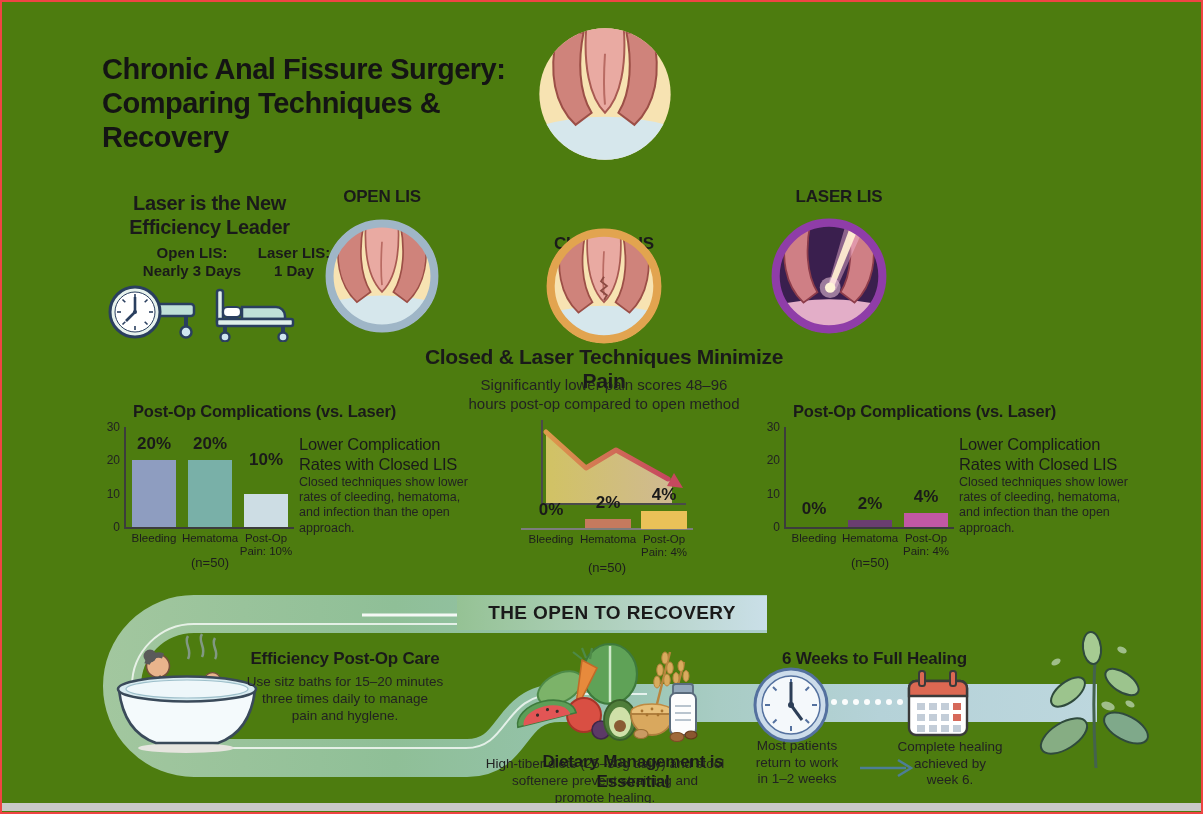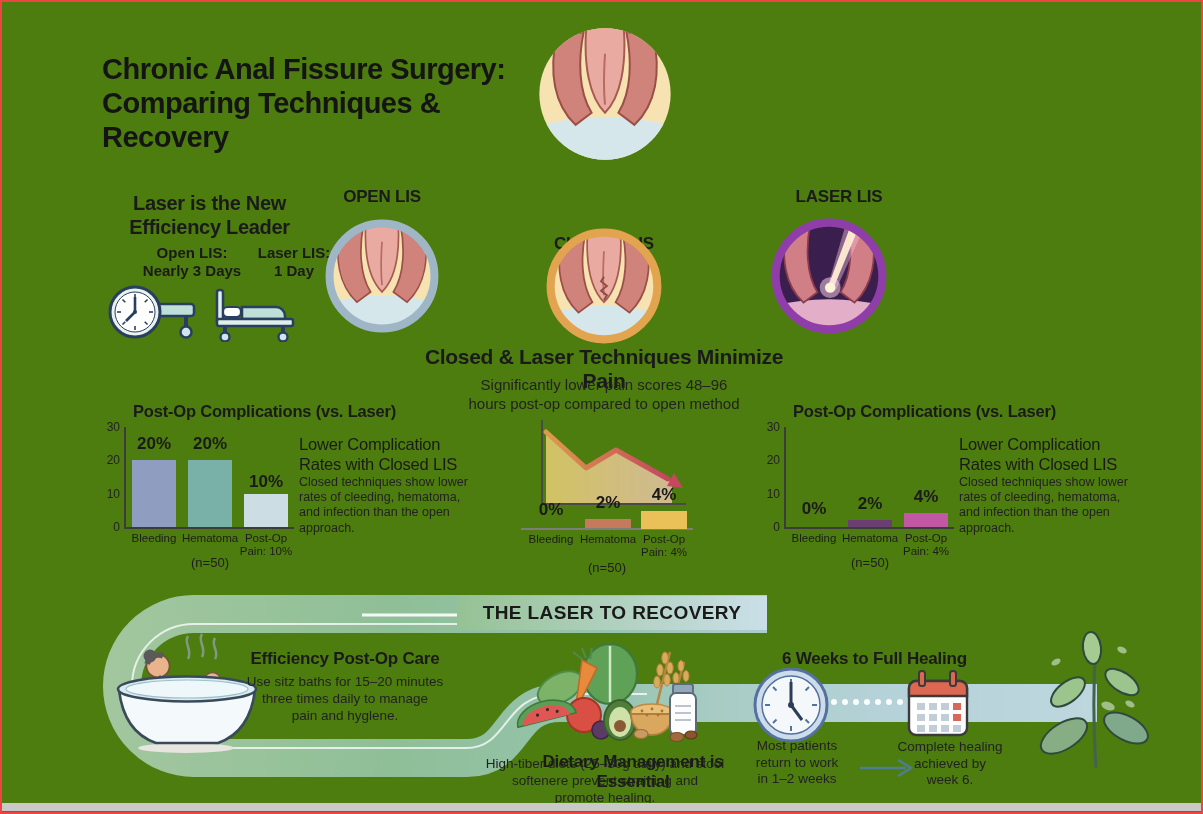--- a/index.html
+++ b/index.html
@@ -138,21 +138,21 @@
   <span class="ytick" style="left:88px;top:451px;">20</span>
   <span class="ytick" style="left:88px;top:485px;">10</span>
   <span class="ytick" style="left:88px;top:518px;">0</span>
   <div class="axis" style="left:122px;top:425px;width:2px;height:102px;"></div>
   <div class="axis" style="left:122px;top:525px;width:170px;height:2px;"></div>
   <div class="bar" style="left:130px;top:458px;width:44px;height:67px;background:#8e9dc0;"></div>
   <div class="bar" style="left:186px;top:458px;width:44px;height:67px;background:#79b0a8;"></div>
   <div class="bar" style="left:242px;top:492px;width:44px;height:33px;background:#cddde4;"></div>
   <div class="abs ctr t-val" style="left:122px;top:432px;width:60px;">20%</div>
   <div class="abs ctr t-val" style="left:178px;top:432px;width:60px;">20%</div>
-  <div class="abs ctr t-val" style="left:234px;top:470px;width:60px;">10%</div>
+  <div class="abs ctr t-val" style="left:234px;top:448px;width:60px;">10%</div>
   <div class="abs pre ctr t-x" style="left:120px;top:530px;width:64px;">Bleeding</div>
   <div class="abs pre ctr t-x" style="left:176px;top:530px;width:64px;">Hematoma</div>
   <div class="abs pre ctr t-x" style="left:232px;top:530px;width:64px;">Post-Op
 Pain: 10%</div>
   <div class="abs ctr t-n" style="left:158px;top:553px;width:100px;">(n=50)</div>
   <div class="abs pre t-sh" style="left:297px;top:433px;width:180px;">Lower Complication
 Rates with Closed LIS</div>
   <div class="abs pre t-sb" style="left:297px;top:473px;width:180px;">Closed techniques show lower
 rates of cleeding, hematoma,
 and infection than the open
@@ -229,21 +229,21 @@
       <circle cx="832" cy="700" r="3"></circle>
         <circle cx="843" cy="700" r="3"></circle>
         <circle cx="854" cy="700" r="3"></circle>
       <circle cx="865" cy="700" r="3"></circle>
         <circle cx="876" cy="700" r="3"></circle>
         <circle cx="887" cy="700" r="3"></circle>
       <circle cx="898" cy="700" r="3"></circle>
     </g>
   </svg>
 
-  <div class="abs ctr t-banner" style="left:455px;top:594px;width:310px;height:34px;background:linear-gradient(90deg,#95c294,#cadfe8);">THE LASER TO RECOVERY</div>
+  <div class="abs ctr t-banner" style="left:455px;top:594px;width:310px;height:34px;background:linear-gradient(90deg,#95c294,#cadfe8);">THE OPEN TO RECOVERY</div>
 
   <svg class="abs" style="left:104px;top:624px;" width="162" height="128" viewBox="0 0 162 128">
     <g fill="none" stroke="#8fa0a0" stroke-width="2.5" opacity="0.8">
       <path d="M82,10 c-5,8 5,13 0,23"></path>
         <path d="M96,8 c-5,8 5,13 0,23"></path>
         <path d="M109,12 c-5,8 5,13 0,21"></path>
     </g>
     <ellipse cx="80" cy="122" rx="48" ry="5" fill="#e6e5df"></ellipse>
     <circle cx="52" cy="40" r="11.5" fill="#e9b48c" stroke="#72503a" stroke-width="1.6"></circle>
     <circle cx="44" cy="30" r="6.5" fill="#5a5a5a"></circle>

